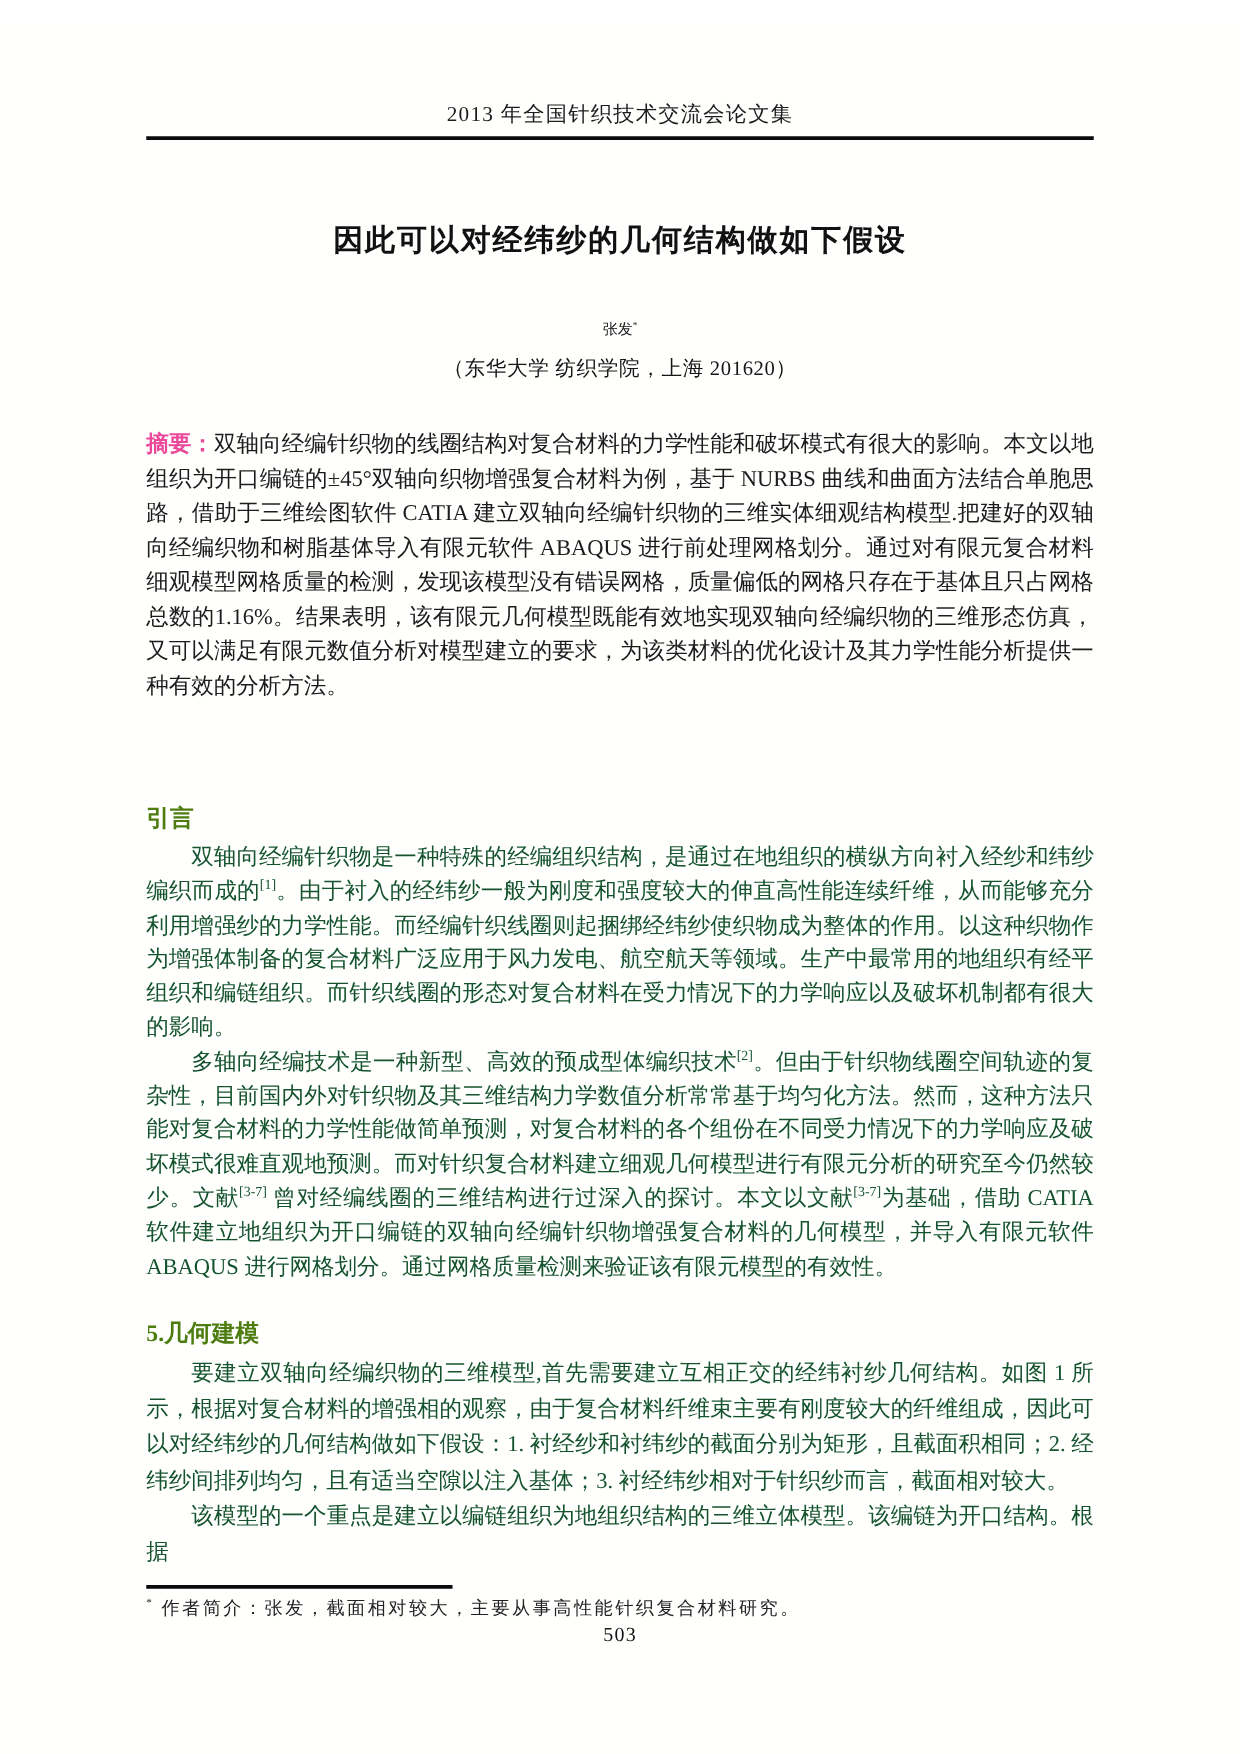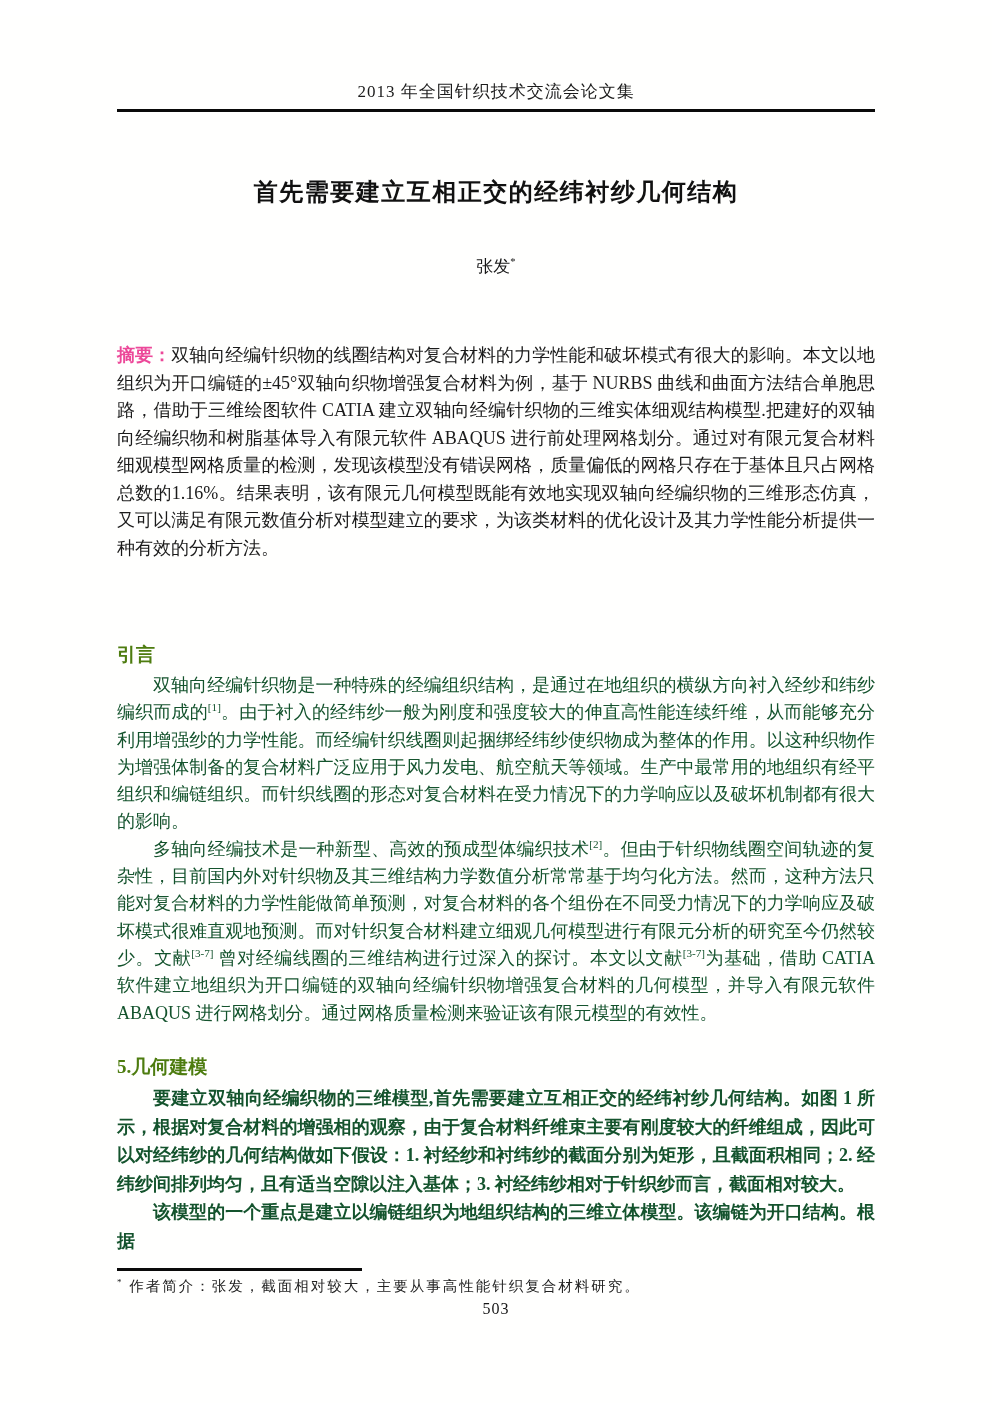--- a/index.html
+++ b/index.html
@@ -44,21 +44,21 @@
   }
   .paper-title {
     top: 160px;
     font-size: 24px;
     font-weight: bold;
     letter-spacing: 1.5px;
     color: #111;
   }
   .author-line {
     top: 239px;
-    font-size: 17px;
+    font-size: 12px;
   }
   .affiliation-line {
     top: 268px;
     font-size: 16.5px;
     letter-spacing: 0.5px;
   }
   .abstract-block {
     top: 326px;
     font-size: 18px;
     line-height: 27.5px;
@@ -84,21 +84,21 @@
   }
   .h-intro   { top: 626px; }
   .h-geom    { top: 1038px; }
   .body-block {
     font-size: 18px;
     line-height: 27.3px;
     text-align: justify;
     color: #14532d;
   }
   .intro-paras { top: 656px; }
-  .geom-paras  { top: 1068px; line-height: 28.5px; font-weight: bold; }
+  .geom-paras  { top: 1068px; line-height: 28.5px; }
   .para { text-indent: 2em; margin: 0; }
   sup {
     font-size: 0.62em;
     line-height: 0;
     vertical-align: super;
   }
   .footnote-rule {
     position: absolute;
     top: 1252px;
     left: 117px;
@@ -121,26 +121,27 @@
 </style>
 </head>
 <body>
 
 <div class="page">
 
   <div class="centered header-text">2013 年全国针织技术交流会论文集</div>
 
   <div class="header-rule"></div>
 
-  <div class="centered paper-title">首先需要建立互相正交的经纬衬纱几何结构</div>
+  <div class="centered paper-title">因此可以对经纬纱的几何结构做如下假设</div>
 
   <div class="centered author-line">
     <span>张发</span><sup>*</sup>
   </div>
 
+  <div class="centered affiliation-line">（东华大学 纺织学院，上海 201620）</div>
 
   <div class="col abstract-block">
     <span class="bold-label">摘要：</span><span>双轴向经编针织物的线圈结构对复合材料的力学性能和破坏模式有很大的影响。本文以地组织为开口编链的±45°双轴向织物增强复合材料为例，基于 NURBS 曲线和曲面方法结合单胞思路，借助于三维绘图软件 CATIA 建立双轴向经编针织物的三维实体细观结构模型.把建好的双轴向经编织物和树脂基体导入有限元软件 ABAQUS 进行前处理网格划分。通过对有限元复合材料细观模型网格质量的检测，发现该模型没有错误网格，质量偏低的网格只存在于基体且只占网格总数的1.16%。结果表明，该有限元几何模型既能有效地实现双轴向经编织物的三维形态仿真，又可以满足有限元数值分析对模型建立的要求，为该类材料的优化设计及其力学性能分析提供一种有效的分析方法。</span>
   </div>
 
 
   <div class="section-heading h-intro">引言</div>
 
   <div class="col body-block intro-paras">
     <p class="para"><span>双轴向经编针织物是一种特殊的经编组织结构，是通过在地组织的横纵方向衬入经纱和纬纱编织而成的</span><sup>[1]</sup><span>。由于衬入的经纬纱一般为刚度和强度较大的伸直高性能连续纤维，从而能够充分利用增强纱的力学性能。而经编针织线圈则起捆绑经纬纱使织物成为整体的作用。以这种织物作为增强体制备的复合材料广泛应用于风力发电、航空航天等领域。生产中最常用的地组织有经平组织和编链组织。而针织线圈的形态对复合材料在受力情况下的力学响应以及破坏机制都有很大的影响。</span></p>

